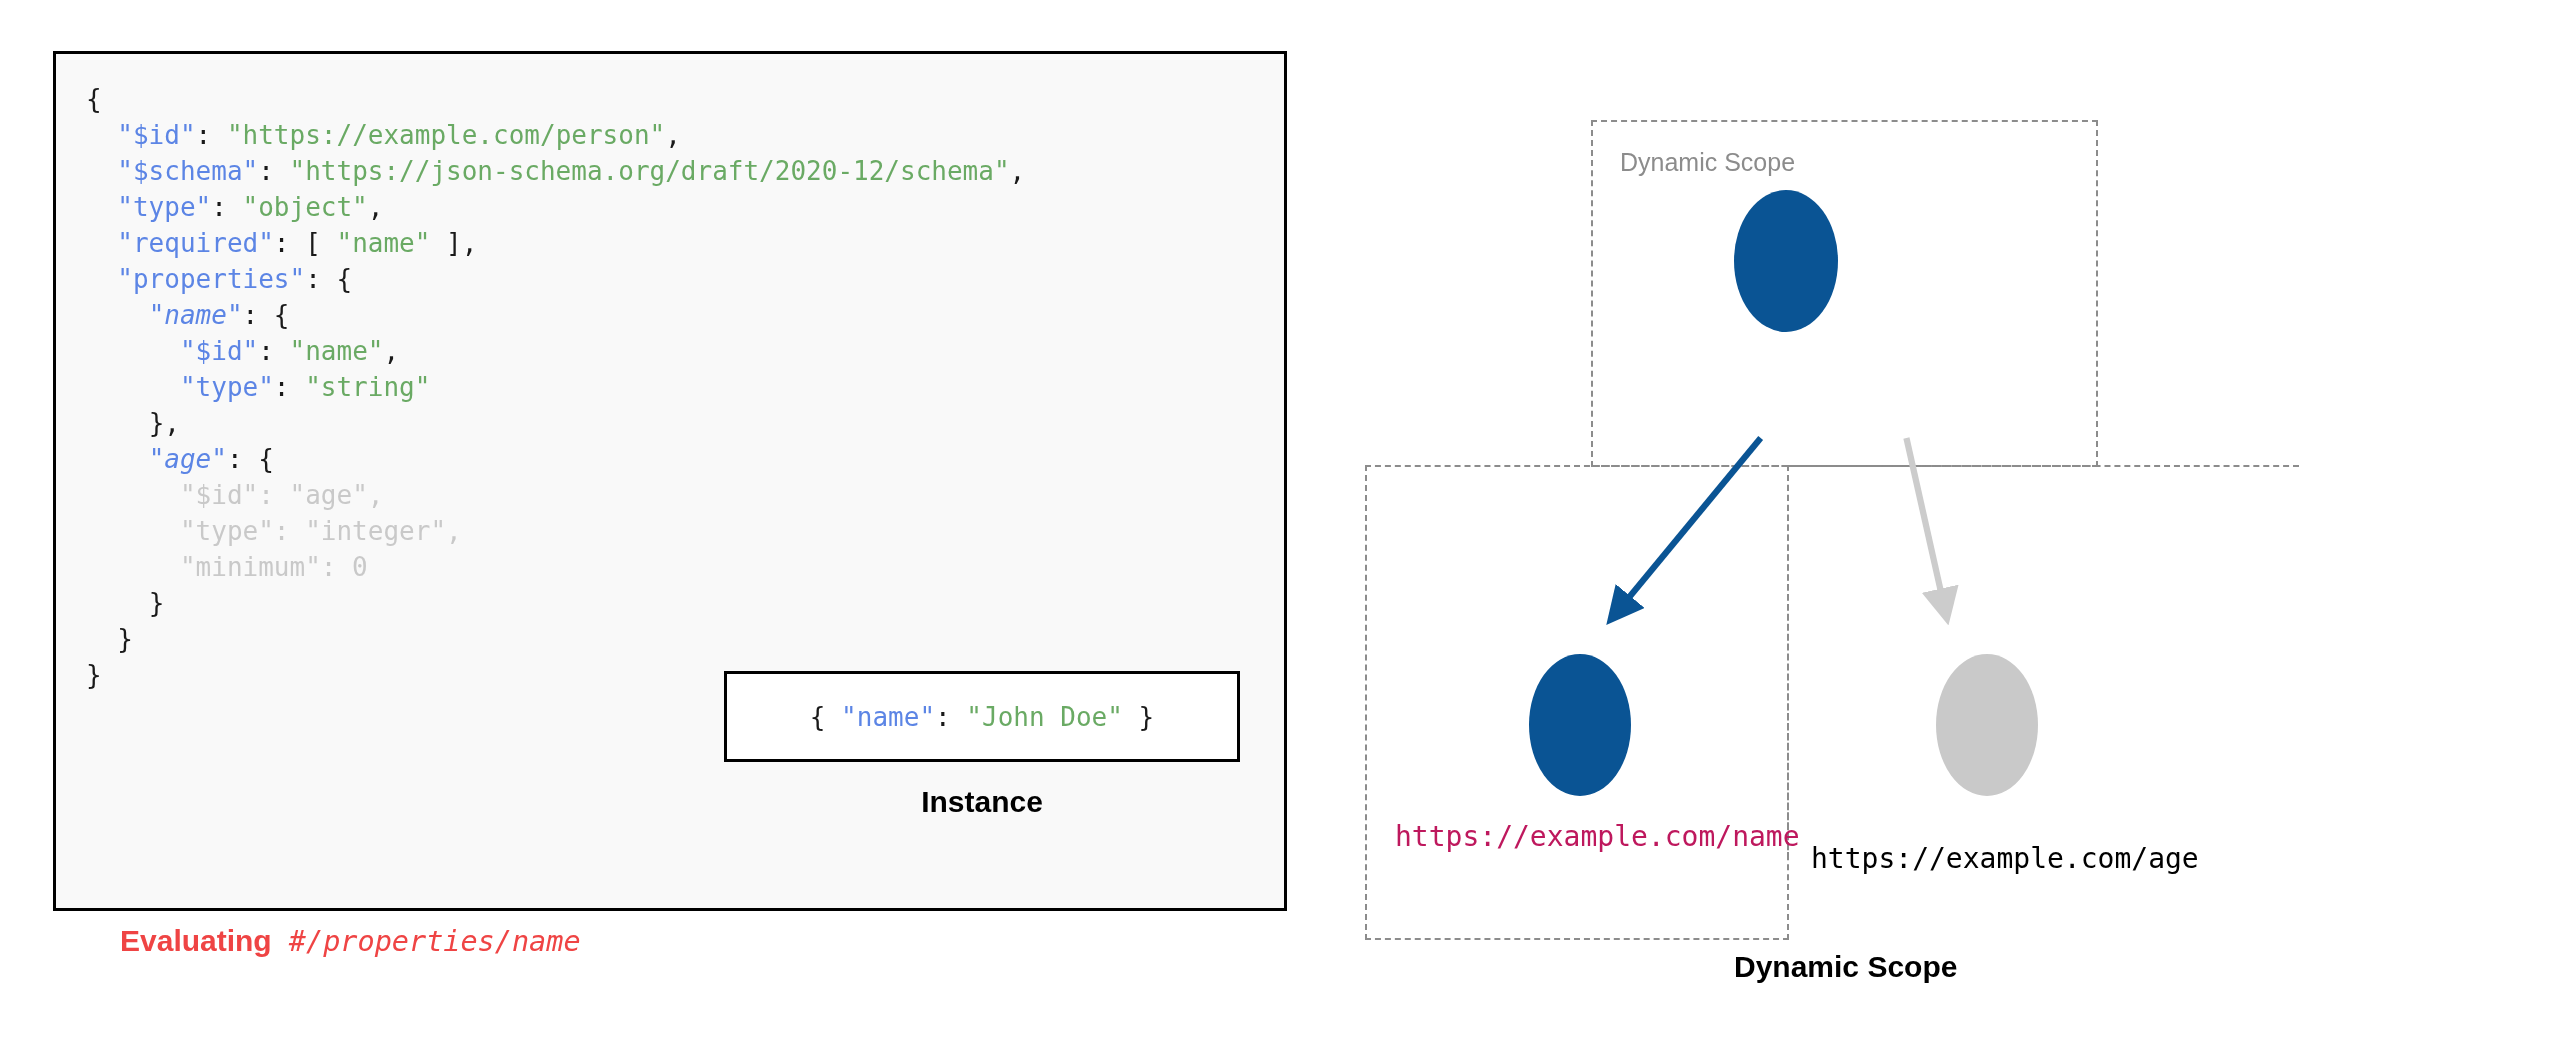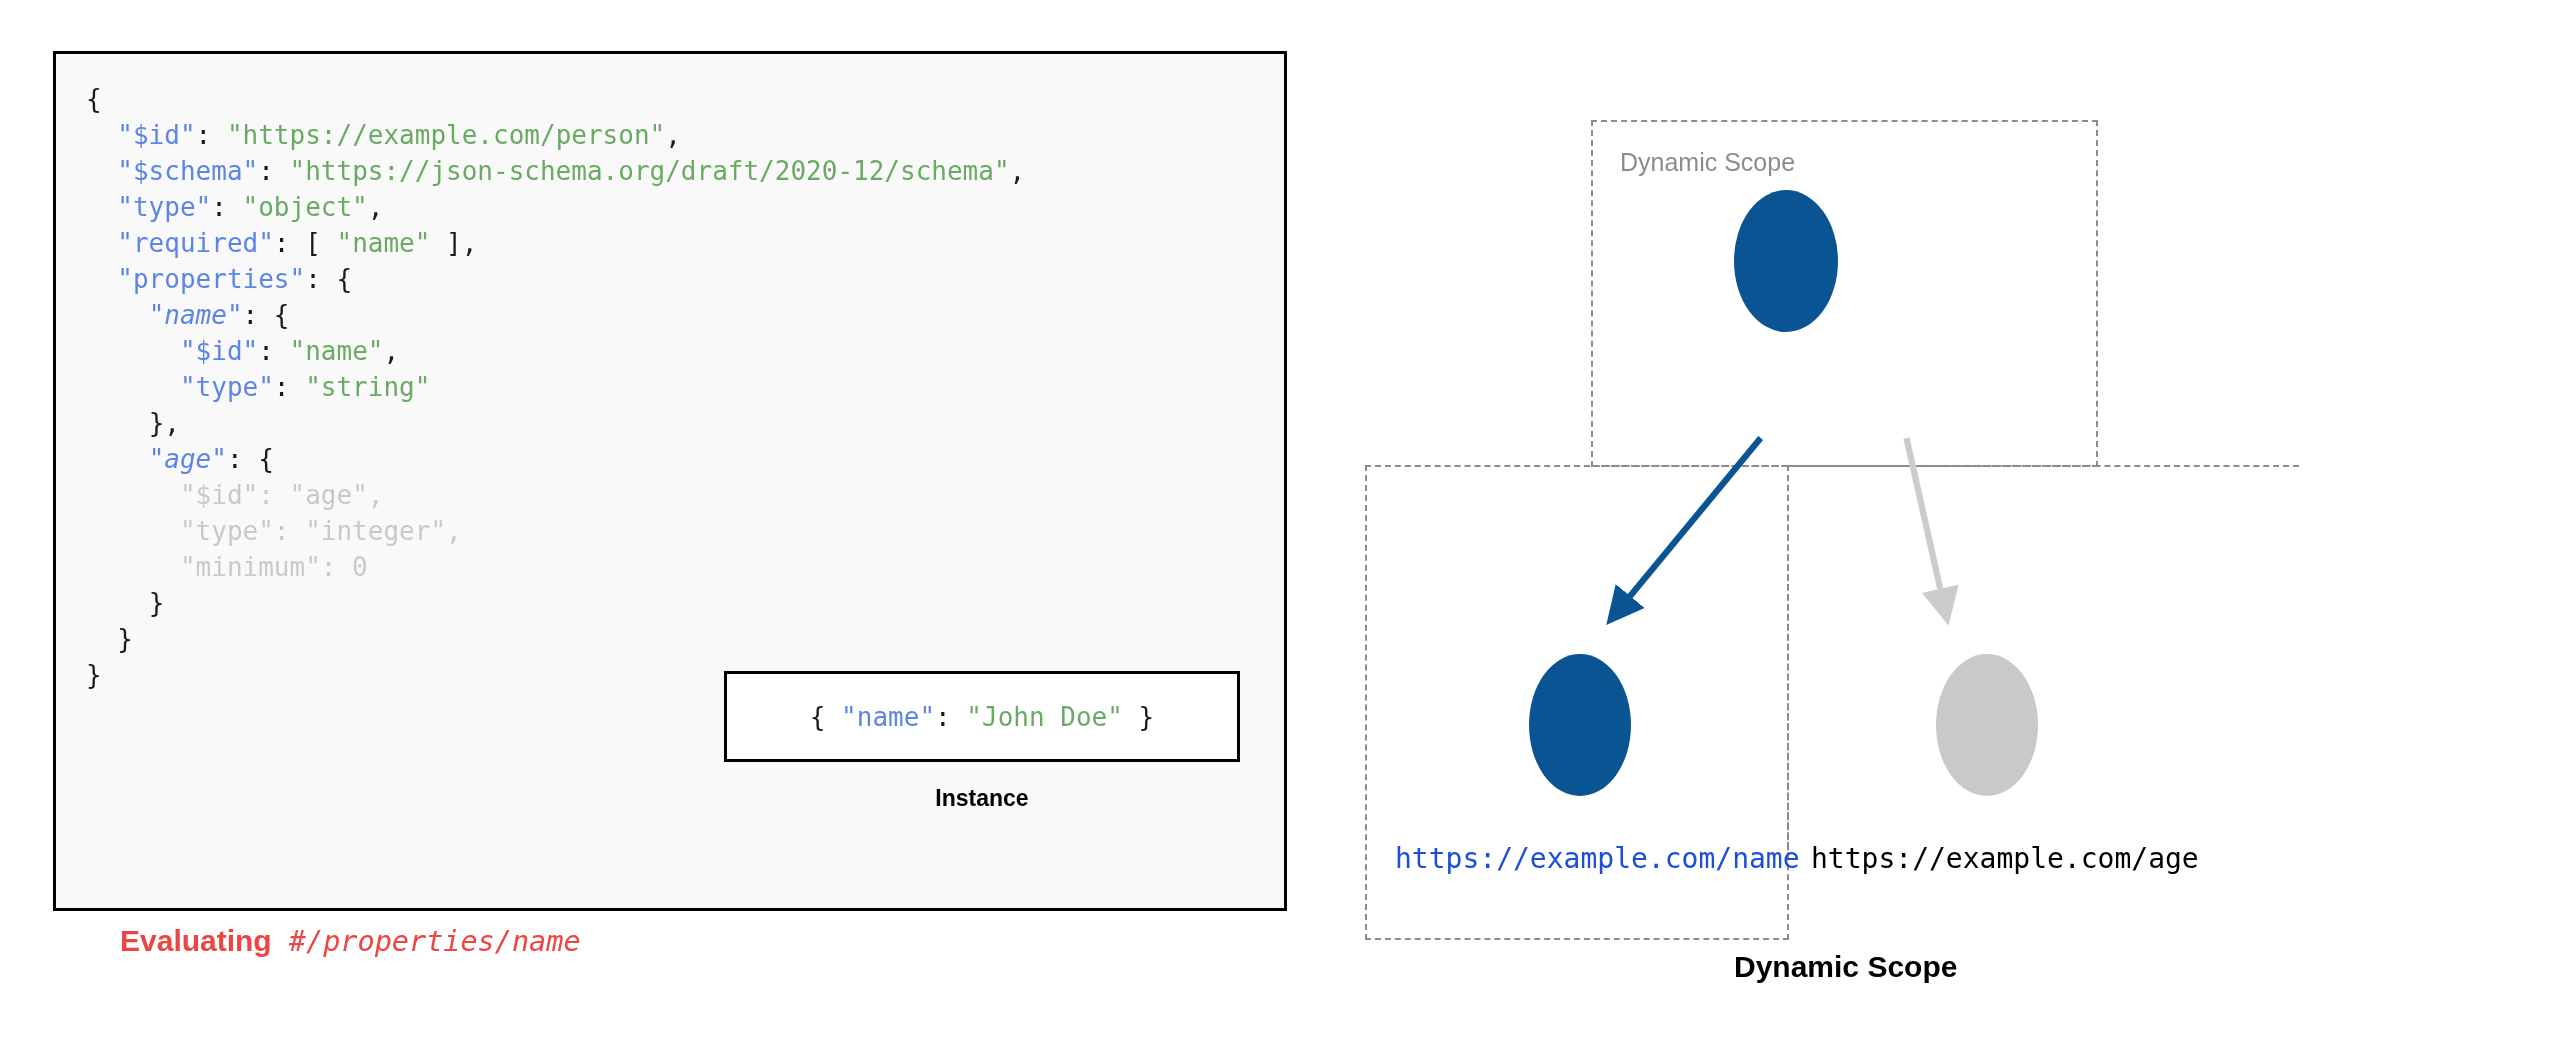--- a/index.html
+++ b/index.html
@@ -28,21 +28,21 @@
     position:absolute;left:724px;top:671px;width:516px;height:91px;
     box-sizing:border-box;background:#ffffff;border:3.4px solid #000000;
     display:flex;align-items:center;justify-content:center;
   }
   #instance-code{
     font-family:"DejaVu Sans Mono","Liberation Mono",monospace;
     font-size:26px;white-space:pre;color:#1a1a1a;
   }
   #instance-caption{
     position:absolute;left:724px;top:785px;width:516px;
-    text-align:center;font-size:23px;font-weight:bold;color:#000000;
+    text-align:center;font-size:30px;font-weight:bold;color:#000000;
     font-family:"Liberation Sans",sans-serif;
   }
 
   
   #left-caption{
     position:absolute;left:120px;top:924px;
     font-size:30px;color:#ef4444;white-space:nowrap;text-align:right;
   }
   #left-caption .cap-bold{font-weight:bold;font-family:"Liberation Sans",sans-serif;}
   #left-caption .cap-mono{
@@ -67,21 +67,21 @@
   #node-person{left:379px;top:105px;width:104px;height:142px;background:#0a5494;}
   #node-name{left:174px;top:569px;width:102px;height:142px;background:#0a5494;}
   #node-age{left:581px;top:569px;width:102px;height:142px;background:#c9c9c9;}
 
   .node-label{
     position:absolute;
     font-family:"DejaVu Sans Mono","Liberation Mono",monospace;
     font-size:28px;white-space:nowrap;
   }
   #label-person{left:231px;top:289px;color:#0a5494;}
-  #label-name{left:40px;top:757px;color:#1d4ed8;}
+  #label-name{left:40px;top:735px;color:#be185d;}
   #label-age{left:456px;top:757px;color:#000000;}
 
   #arrows{position:absolute;left:0;top:0;width:1219px;height:854px;overflow:visible;}
 
   #right-caption{
     position:absolute;left:1734px;top:950px;
     font-size:30px;font-weight:bold;color:#000000;white-space:nowrap;
     font-family:"Liberation Sans",sans-serif;
   }
 </style>

